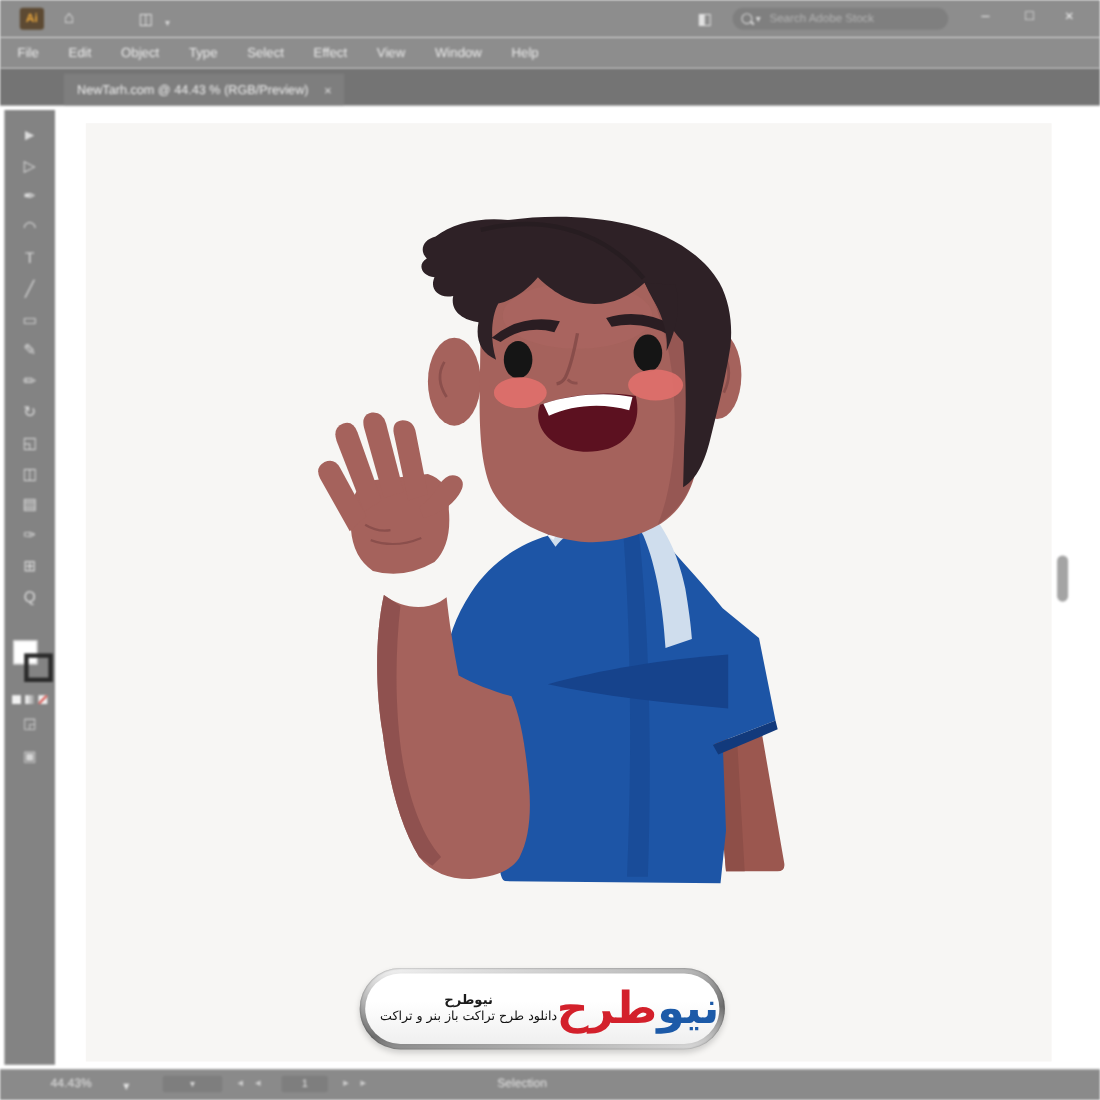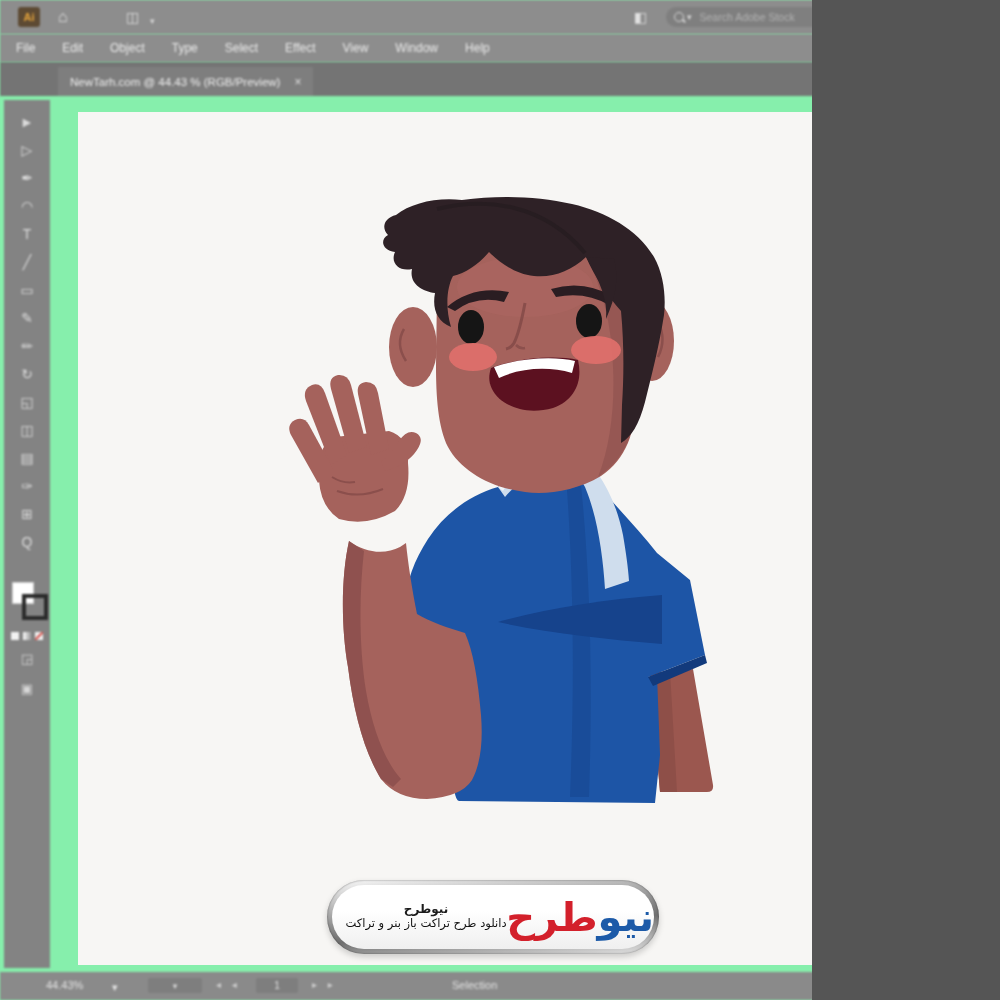--- a/index.html
+++ b/index.html
@@ -1,17 +1,17 @@
 <!DOCTYPE html>
 <html style="--skin: #a5625c; --skin_shade: #8b4f4c; --skin_dark: #7c4543; --arm_muted: #9b574f; --arm_muted_dark: #8e4f48; --hair: #2e2126; --hair_line: #231a1e; --brow: #2a1d22; --eye: #151515; --cheek: #dd6f6a; --mouth: #5c1120; --teeth: #ffffff; --shirt: #1d55a6; --shirt_dark: #16438c; --shirt_darker: #123a7c; --collar: #cfdded; --canvas_bg: #f7f6f4; --wm_red: #d3202b; --wm_blue: #1c5aa8;"><head>
 <meta charset="utf-8">
 <style>
   html,body{margin:0;padding:0;background:#555;}
-  .stage{position:relative;width:812px;height:1000px;overflow:hidden;
-         background:#86efac;font-family:"Liberation Sans","DejaVu Sans",sans-serif;
+  .stage{position:relative;width:1000px;height:1000px;overflow:hidden;
+         background:#ffffff;font-family:"Liberation Sans","DejaVu Sans",sans-serif;
          -webkit-user-select:none;user-select:none;}
   .blur{filter:blur(1.1px);}
   
   .titlebar{position:absolute;left:0;top:0;width:1000px;height:34px;background:#8d8d8d;}
   .ai-logo{position:absolute;left:18px;top:7px;width:22px;height:20px;border-radius:3px;
            background:#5d4a33;color:#e8a63c;font-size:11px;font-weight:bold;
            display:flex;align-items:center;justify-content:center;}
   .tb-ico{position:absolute;top:5px;color:#e2e2e2;font-size:16px;line-height:24px;}
   .caret{color:#d8d8d8;font-size:9px;}
   .searchwrap{position:absolute;left:666px;top:7px;width:196px;height:20px;border-radius:10px;

